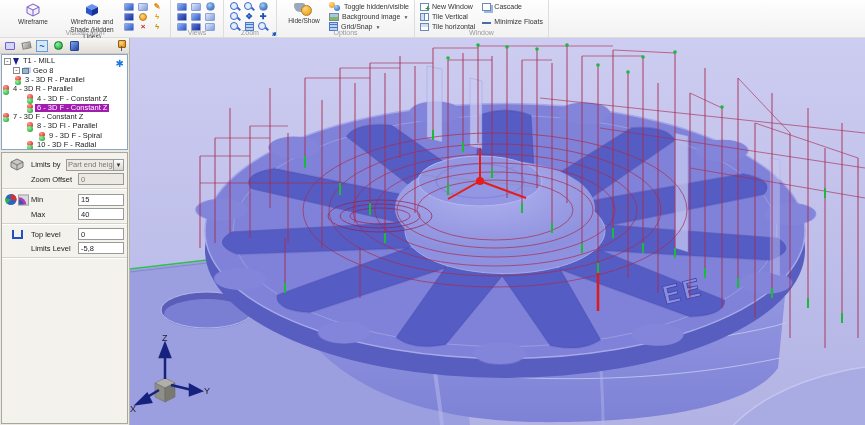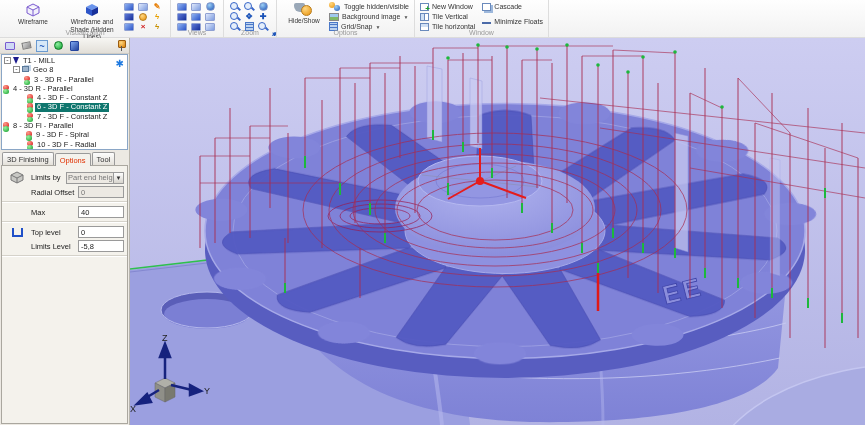--- a/index.html
+++ b/index.html
@@ -49,23 +49,23 @@
   .monitoric{width:10px;height:8px;border:1.5px solid #7a5ad0;background:#cfd8f5;border-radius:1px}
   .eraseric{width:9px;height:7px;background:linear-gradient(135deg,#d8d8d8,#8a8a8a);border:1px solid #777;transform:rotate(-12deg)}
   .curveic{width:13px;height:12px;border:1px solid #6a9ad0;background:#d6e8f8;color:#1b53b8;font-weight:bold;font-size:9px;line-height:10px;text-align:center}
   .greenballic{width:9px;height:9px;border-radius:50%;background:radial-gradient(circle at 35% 30%,#8ef0a0,#0f9e2e);border:1px solid #0c7a24}
   .simic{width:9px;height:10px;background:linear-gradient(135deg,#7fa8f0,#24449e);border:1px solid #24449e;border-radius:1px}
   .pinic{position:relative;width:8px;height:11px;margin-left:auto}
   .pinic::before{content:"";position:absolute;left:1px;top:0;width:6px;height:6px;background:radial-gradient(circle at 35% 30%,#ffd781,#d87e08);border:1px solid #9a5c10;border-radius:1px}
   .pinic::after{content:"";position:absolute;left:3.5px;top:6px;width:1.5px;height:5px;background:#555}
 
   .tree{height:96px;flex:none;background:#fff;border:1px solid #8aa6c6;margin:0 1px;overflow:hidden;font-size:7.5px;position:relative;padding-top:2px}
-  .trow{height:9.3px;display:flex;align-items:flex-start;gap:2px;white-space:nowrap;cursor:default}
+  .trow{height:9.3px;display:flex;align-items:center;gap:2px;white-space:nowrap;cursor:default}
   .trow .lbl{padding:0 2px;line-height:8.5px}
-  .trow.sel .lbl{background:#0f766e;color:#fff}
+  .trow.sel .lbl{background:#a21caf;color:#fff}
   .expbox{width:7px;height:7px;border:1px solid #8a8a8a;background:#fff;font-size:7px;line-height:4.5px;text-align:center;color:#444;flex:none}
   .millic{width:0;height:0;border-left:3.5px solid transparent;border-right:3.5px solid transparent;border-top:7px solid #1b1b8e;flex:none}
   .geoic{width:7px;height:6px;background:#9fb4cc;border:1px solid #5a7a9a;box-shadow:2px -1px 0 #c8d8ea;flex:none}
   .opic{position:relative;width:7px;height:9px;flex:none}
   .opic::before{content:"";position:absolute;left:1px;top:0;width:5.5px;height:5.5px;border-radius:50%;background:radial-gradient(circle at 35% 30%,#ff9a8a,#d01818)}
   .opic::after{content:"";position:absolute;left:1px;top:4px;width:5.5px;height:5.5px;border-radius:50%;background:radial-gradient(circle at 35% 30%,#9af0a0,#109e28)}
   .star{position:absolute;right:3px;top:3px;color:#1f7ae0;font-size:10px}
 
   
   .parampanel{flex:1;display:flex;flex-direction:column;padding-top:2px;font-size:7.5px}
@@ -284,81 +284,92 @@
       <div class="trow" style="padding-left:2px">
         <span class="expbox">-</span>
         <span class="millic"></span>
         <span class="lbl">T1 - MILL</span>
       </div>
       <div class="trow" style="padding-left:11px">
         <span class="expbox">-</span>
         <span class="geoic"></span>
         <span class="lbl">Geo 8</span>
       </div>
-      <div class="trow" style="padding-left:21px">
+      <div class="trow" style="padding-left:12px">
           <span class="opic"></span>
           <span class="lbl">3 - 3D R - Parallel</span>
         </div>
       <div class="trow" style="">
           <span class="opic"></span>
           <span class="lbl">4 - 3D R - Parallel</span>
         </div>
       <div class="trow" style="padding-left:24px">
           <span class="opic"></span>
           <span class="lbl">4 - 3D F - Constant Z</span>
         </div>
       <div class="trow sel" style="padding-left:24px">
           <span class="opic"></span>
           <span class="lbl">6 - 3D F - Constant Z</span>
         </div>
+      <div class="trow" style="">
+          <span class="opic"></span>
+          <span class="lbl">7 - 3D F - Constant Z</span>
+        </div>
       <div class="trow" style="padding-left:24px">
           <span class="opic"></span>
-          <span class="lbl">7 - 3D F - Constant Z</span>
-        </div>
-      <div class="trow" style="">
-          <span class="opic"></span>
           <span class="lbl">8 - 3D Fl - Parallel</span>
         </div>
-      <div class="trow" style="padding-left:23px">
+      <div class="trow" style="padding-left:36px">
           <span class="opic"></span>
           <span class="lbl">9 - 3D F - Spiral</span>
         </div>
       <div class="trow" style="padding-left:24px">
           <span class="opic"></span>
           <span class="lbl">10 - 3D F - Radial</span>
         </div>
     </div>
 
     <div class="parampanel">
-      <div class="tabs">
-        <span class="tab">3D Finishing</span>
-        <span class="tab active redtxt">Options</span>
-        <span class="tab">Tool</span>
-      </div>
 
       <div class="tabpane">
         <div class="frow">
           <span class="ficonCol">
             <svg width="16" height="13" viewBox="0 0 16 13">
                 <path d="M2,4 L8,1 L14,4 L14,9 L8,12 L2,9 Z" fill="#c8c8c4" stroke="#777"></path>
                 <path d="M2,4 L8,7 L14,4 M8,7 L8,12" stroke="#777" fill="none"></path>
               </svg>
           </span>
           <span class="flabel">Limits by</span>
           <span class="fselect">
             <span class="val">Part end heigh</span>
             <span class="ddbtn">▼</span>
           </span>
         </div>
         <div class="frow">
           <span class="ficonCol"></span>
-          <span class="flabel">Radial Offset</span>
+          <span class="flabel">Zoom Offset</span>
           <span class="ffield dis">0</span>
         </div>
         <div class="hsep"></div>
+        <div class="frow">
+          <span class="ficonCol">
+            <svg width="13" height="13" viewBox="0 0 13 13">
+                <circle cx="6.5" cy="6.5" r="6" fill="#2d62c8"></circle>
+                <path d="M6.5,6.5 L6.5,0.5 A6,6 0 0 1 12.3,8 Z" fill="#d43030"></path>
+                <path d="M6.5,6.5 L2,11 A6,6 0 0 1 0.6,5 Z" fill="#2fae4a"></path>
+              </svg>
+            <svg width="12" height="12" viewBox="0 0 12 12">
+                <rect x="0.5" y="0.5" width="11" height="11" fill="#d8d8e8" stroke="#999"></rect>
+                <path d="M1,11 L1,3 A8,8 0 0 1 9,11 Z" fill="#b83a9e"></path>
+                <path d="M1,11 L1,6 A5,5 0 0 1 6,11 Z" fill="#3a57b8"></path>
+              </svg>
+          </span>
+          <span class="flabel">Min</span>
+          <span class="ffield">15</span>
+        </div>
         <div class="frow">
           <span class="ficonCol"></span>
           <span class="flabel">Max</span>
           <span class="ffield">40</span>
         </div>
         <div class="hsep"></div>
         <div class="frow">
           <span class="ficonCol">
               <i class="levelsic"></i>
             </span>

